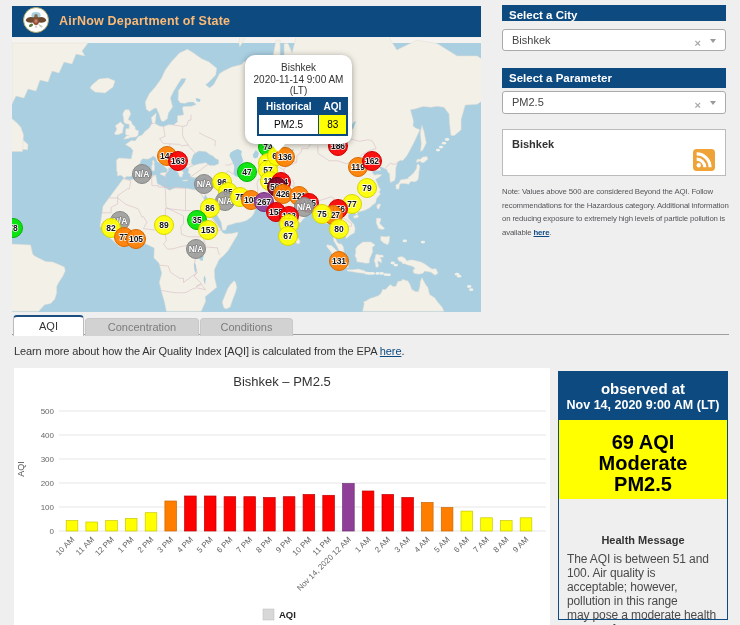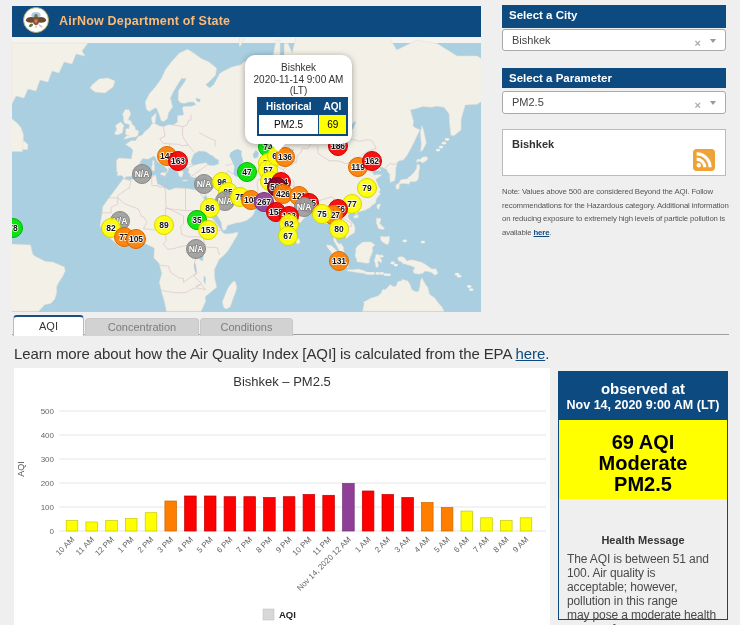--- a/index.html
+++ b/index.html
@@ -7,21 +7,21 @@
 .abs { position:absolute; }
 #hdr { left:12px; top:6px; width:469px; height:31px; background:#0d4a80; }
 #hdr .ttl { position:absolute; left:47px; top:8px; color:#fdba74; font-size:12.5px; font-weight:bold; letter-spacing:0.2px;}
 .bluebar { background:#0d4a80; color:#fff; font-weight:bold; font-size:11.5px; line-height:20px; padding-left:7px; }
 .selbox { position:absolute; background:#fff; border:1px solid #aaa; border-radius:3px; font-size:11px; color:#444; line-height:20px; padding-left:9px; }
 .selx { position:absolute; right:24px; top:3px; color:#aaa; font-size:11px; font-weight:bold;}
 .selarr { position:absolute; right:9px; top:9px; width:0; height:0; border-left:3.5px solid transparent; border-right:3.5px solid transparent; border-top:4.5px solid #999;}
 #note { left:502px; top:185px; font-size:7.8px; letter-spacing:-0.15px; color:#55555a; line-height:13.7px; }
 #note a { color:#0d4a80; font-weight:bold; }
 .tab { position:absolute; top:315px; height:21px; font-size:11px; text-align:center; line-height:19px; border:1px solid #c8c8c8; border-bottom:none; border-radius:4px 4px 0 0; }
-#learn { left:14px; top:345px; font-size:15px; letter-spacing:-0.1px; color:#333; }
+#learn { left:14px; top:345px; font-size:11px; letter-spacing:-0.1px; color:#333; }
 #learn a { color:#0d4a80; }
 #chartbox { left:14px; top:368px; width:536px; height:257px; background:#fff; }
 #cc { left:558px; top:371px; width:170px; height:249px; border:1px solid #0d4a80; background:#efefef; }
 #cchdr { background:#0d4a80; color:#fff; text-align:center; padding-top:6px; height:48px;}
 #cchdr .l1 { font-size:12.5px; font-weight:bold; }
 #cchdr .l2 { font-size:15px; font-weight:bold; margin-top:2px;}
 #cchdr .l3 { font-size:12.5px; font-weight:bold; margin-top:1px;}
 #ccyellow { background:#ffff00; color:#000; text-align:center; height:79px; padding-top:12px; font-size:20px; font-weight:bold; line-height:21px;}
 #cchealth { padding:5px 8px 0 8px;margin-top:30px; }
 #cchealth .hm { text-align:center; font-weight:bold; font-size:11px; color:#333; margin-bottom:6px;}
@@ -241,27 +241,27 @@
 <div class="abs" style="left:245px;top:62px;width:107px;text-align:center;font-size:10px;color:#333;line-height:11.5px;">Bishkek<br>2020-11-14 9:00 AM<br>(LT)</div>
 <div class="abs" style="left:257px;top:97px;">
  <table style="border-collapse:collapse;font-size:10px;border:2px solid #0d4a80;">
   <tbody>
         <tr style="background:#0d4a80;color:#fff;font-weight:bold;">
           <td style="padding:2px 7px;text-align:center;">Historical</td>
           <td style="padding:2px 5px;text-align:center;">AQI</td>
         </tr>
   <tr>
           <td style="background:#fff;border:1px solid #0d4a80;text-align:center;padding:4px 7px;">PM2.5</td>
-          <td style="background:#ffff00;border:1px solid #0d4a80;text-align:center;padding:4px 5px;">69</td>
+          <td style="background:#ffff00;border:1px solid #0d4a80;text-align:center;padding:4px 5px;">83</td>
         </tr>
  </tbody>
     </table>
 </div>
 
-<div class="abs bluebar" style="left:502px;top:5px;width:224px;height:23px;">Select a City</div>
+<div class="abs bluebar" style="left:502px;top:5px;width:224px;height:16px;">Select a City</div>
 <div class="abs selbox" style="left:502px;top:29px;width:224px;height:22px;">Bishkek<span class="selx">×</span><span class="selarr"></span></div>
 <div class="abs bluebar" style="left:502px;top:68px;width:224px;height:20px;">Select a Parameter</div>
 <div class="abs selbox" style="left:502px;top:91px;width:224px;height:23px;">PM2.5<span class="selx">×</span><span class="selarr"></span></div>
 <div class="abs" style="left:502px;top:129px;width:224px;height:47px;background:#fff;border:1px solid #bbb;">
  <div style="font-size:11px;font-weight:bold;color:#333;padding:8px 0 0 9px;">Bishkek</div>
  <svg class="abs" style="right:10px;bottom:4px;" width="22" height="22" viewBox="0 0 21 21">
   <rect width="21" height="21" rx="3.5" fill="#efa236"></rect>
   <circle cx="5.5" cy="15.5" r="2.1" fill="#fff"></circle>
   <path d="M3.5 8.2 a9.3 9.3 0 0 1 9.3 9.3 h-3 a6.3 6.3 0 0 0 -6.3 -6.3 z" fill="#fff"></path>
   <path d="M3.5 3.2 a14.3 14.3 0 0 1 14.3 14.3 h-3 a11.3 11.3 0 0 0 -11.3 -11.3 z" fill="#fff"></path>

